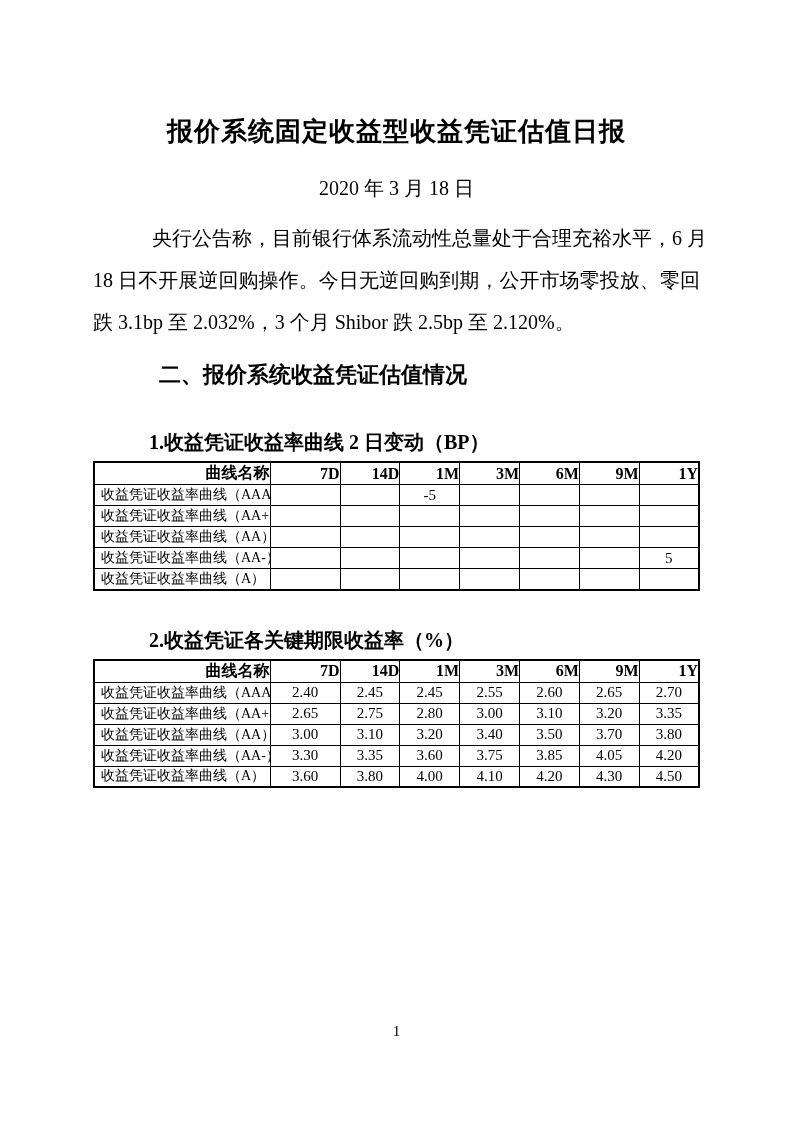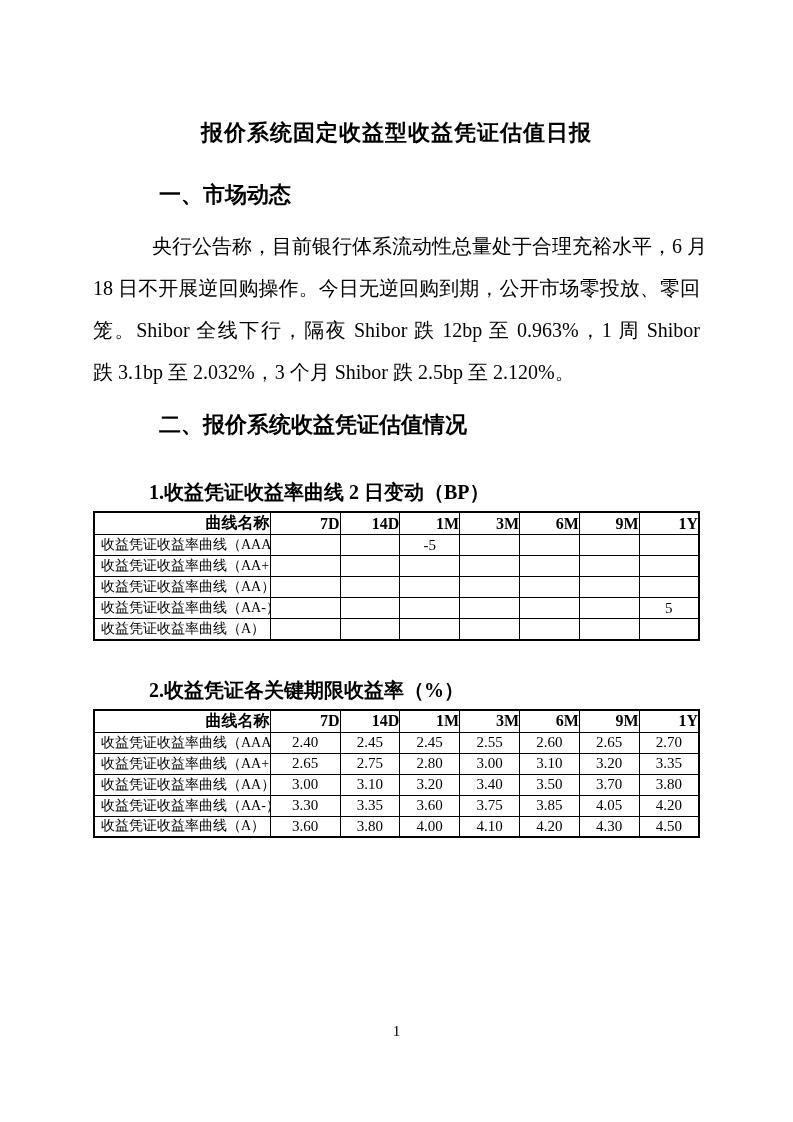--- a/index.html
+++ b/index.html
@@ -12,23 +12,23 @@
     color: #000000;
     font-family: "Liberation Serif", "DejaVu Serif", serif;
     overflow: hidden;
     margin: 0 auto;
   }
   .content {
     padding: 112px 93px 0 93px; 
   }
   .doc-title {
     text-align: center;
-    font-family: Liberation Sans, sans-serif;
-    font-weight: bold;
-    font-size: 22px;
+    font-family: Liberation Mono, monospace;
+    font-weight: bold;
+    font-size: 26px;
     line-height: 42px;
     letter-spacing: 1px;
   }
   .doc-date {
     margin-top: 22px;
     text-align: center;
     font-size: 20px;
     line-height: 24px;
   }
   .section-heading {
@@ -105,27 +105,26 @@
   }
 </style>
 </head>
 <body>
 
 <div class="page">
   <div class="content">
 
     <div class="doc-title">报价系统固定收益型收益凭证估值日报</div>
 
-
-    <div class="section-heading heading-market">一、市场动态</div>
+    <div class="doc-date">2020 年 3 月 18 日</div>
+
 
     <div class="market-paragraph">
         <div class="para-line first">央行公告称，目前银行体系流动性总量处于合理充裕水平，6 月</div>
         <div class="para-line">18 日不开展逆回购操作。今日无逆回购到期，公开市场零投放、零回</div>
-        <div class="para-line">笼。Shibor 全线下行，隔夜 Shibor 跌 12bp 至 0.963%，1 周 Shibor</div>
         <div class="para-line last">跌 3.1bp 至 2.032%，3 个月 Shibor 跌 2.5bp 至 2.120%。</div>
       </div>
 
     <div class="section-heading heading-valuation">二、报价系统收益凭证估值情况</div>
 
     <div class="table-title title-table1">1.收益凭证收益率曲线 2 日变动（BP）</div>
 
     <table class="data-table" data-table="tables.curve_2d_change">
         <thead>
           <tr>

